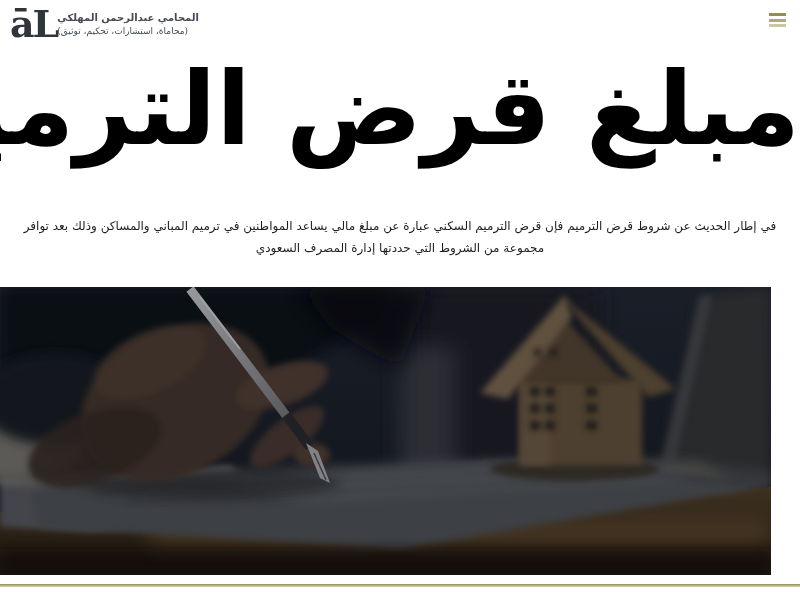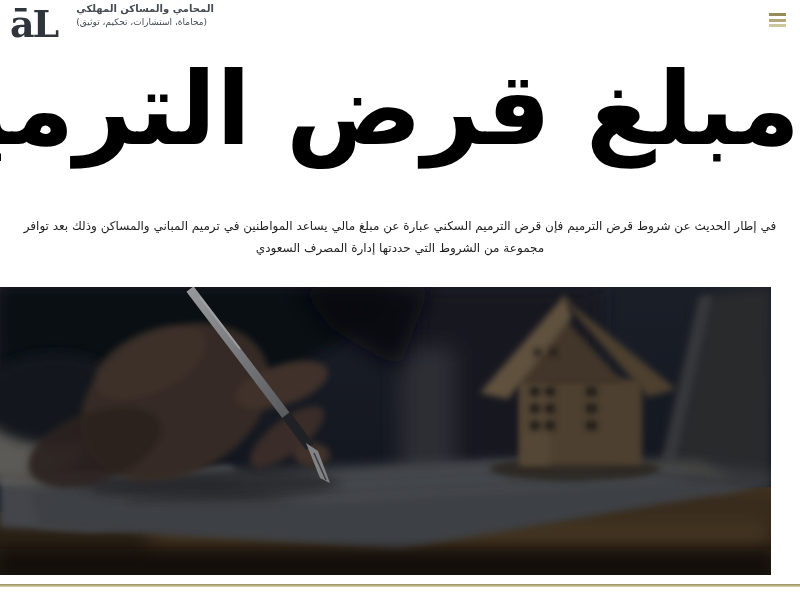--- a/index.html
+++ b/index.html
@@ -8,21 +8,21 @@
     --body-text:#1e1e1e;
     --logo-text:#454b52;
   }
   *{box-sizing:border-box;margin:0;padding:0;}
   html,body{width:800px;height:600px;overflow:hidden;background:#ffffff;
     font-family:"DejaVu Sans",sans-serif;}
   .page{position:relative;width:800px;height:600px;background:#fff;}
 
   
   .header{position:absolute;top:0;left:0;width:800px;height:48px;background:#fff;}
-  .logo{position:absolute;left:10px;top:2px;display:flex;align-items:flex-start;gap:19px;cursor:pointer;}
+  .logo{position:absolute;left:10px;top:2px;display:flex;align-items:center;gap:0;cursor:pointer;}
   .logo-mark{font-family:"DejaVu Serif",serif;font-weight:bold;font-size:38px;line-height:44px;
     color:#2f353b;letter-spacing:-2px;}
   .logo-text{direction:rtl;text-align:left;color:var(--logo-text);}
   .logo-title{font-size:10px;font-weight:bold;line-height:14px;}
   .logo-subtitle{font-size:9px;line-height:13px;}
   .menu-btn{position:absolute;right:14px;top:13px;width:17px;height:14px;cursor:pointer;
     display:flex;flex-direction:column;justify-content:space-between;background:none;border:none;}
   .menu-btn span{display:block;width:17px;height:3px;}
   .menu-btn .b1{background:#968c59;}
   .menu-btn .b2{background:#b1a97d;}
@@ -48,21 +48,21 @@
 </style>
 </head>
 <body>
 
 <div class="page">
 
   <header class="header">
     <a class="logo">
       <span class="logo-mark">āL</span>
       <span class="logo-text">
-        <span class="logo-title" style="display:block">المحامي والمساكن المهلكي</span>
+        <span class="logo-title" style="display:block">المحامي عبدالرحمن المهلكي</span>
         <span class="logo-subtitle" style="display:block">(محاماة، استشارات، تحكيم، توثيق)</span>
       </span>
     </a>
     <button class="menu-btn" aria-label="hamburger-menu-icon">
       <span class="b1"></span>
       <span class="b2"></span>
       <span class="b3"></span>
     </button>
   </header>
 

